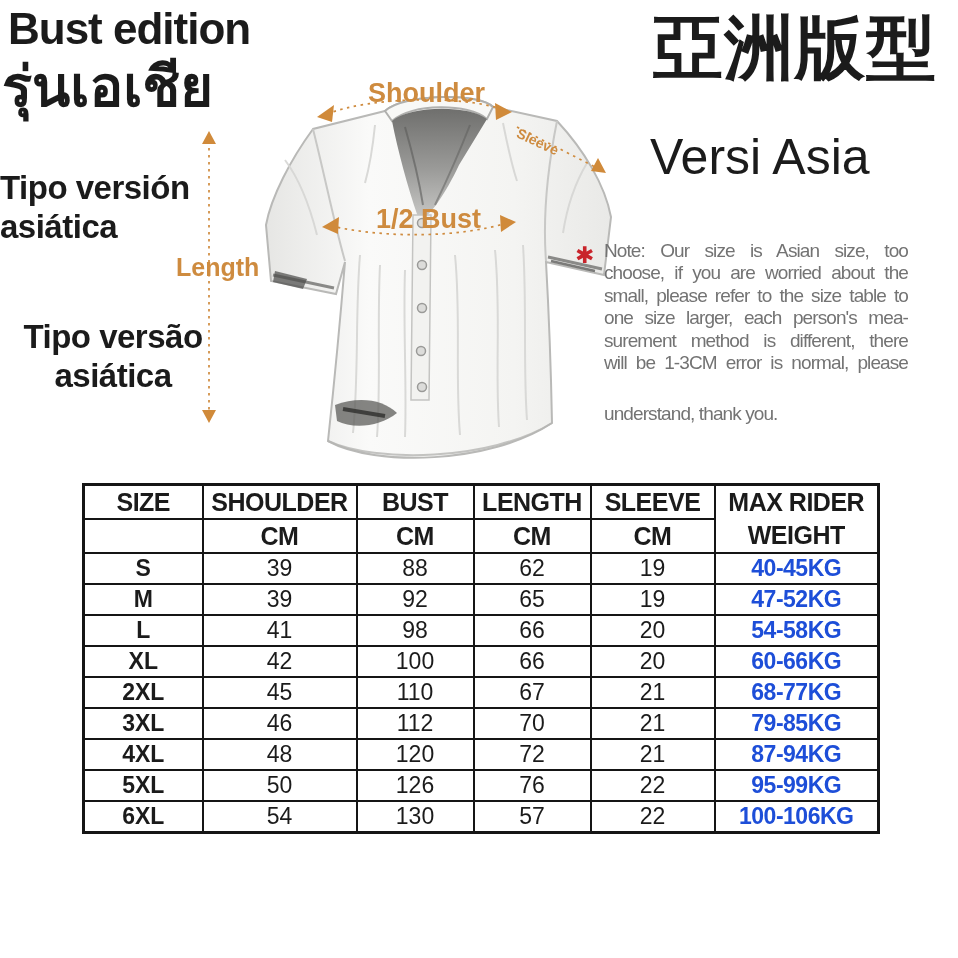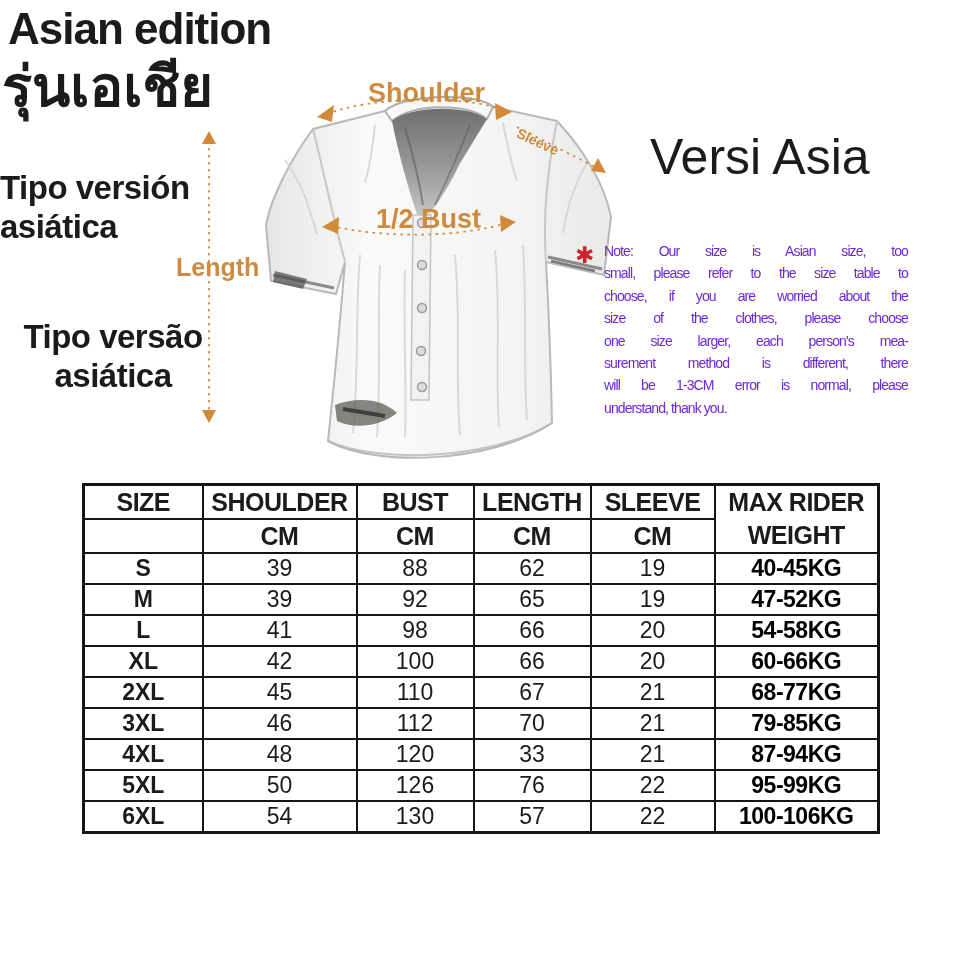--- a/index.html
+++ b/index.html
@@ -21,53 +21,54 @@
   
   .m-label{position:absolute;color:#ce8b3f;font-weight:700;white-space:nowrap;}
   .m-shoulder{left:368px;top:78px;font-size:27px;}
   .m-bust{left:376px;top:204px;font-size:27px;}
   .m-length{left:176px;top:253px;font-size:25px;}
   .m-sleeve{left:521px;top:125px;font-size:14px;transform:rotate(25deg);transform-origin:0 0;}
   .shirt{position:absolute;left:255px;top:65px;}
   .overlay{position:absolute;left:0;top:0;pointer-events:none;}
 
   
-  .note{position:absolute;left:604px;top:240px;width:304px;font-size:14px;
-        letter-spacing:-0.9px;line-height:22.4px;color:#6d28d9;}
+  .note{position:absolute;left:604px;top:240px;width:304px;font-size:19px;
+        letter-spacing:-0.9px;line-height:22.4px;color:#737373;}
   .note-line{text-align:justify;text-align-last:justify;}
-  .note-line.last{text-align-last:left;}
+  .note-line.last{text-align-last:left;margin-top:29px;}
   .note-asterisk{position:absolute;left:575px;top:242px;font-size:23px;color:#c9242b;
         font-family:"DejaVu Sans",sans-serif;font-weight:700;}
 
   
   .size-table{position:absolute;left:82px;top:483px;width:795px;border-collapse:collapse;
               table-layout:fixed;border:3px solid #151515;}
   .size-table th,.size-table td{border:2px solid #151515;text-align:center;vertical-align:middle;
               padding:0;overflow:hidden;}
   .size-table thead th{font-size:25px;font-weight:700;height:31px;letter-spacing:-0.5px;}
   .size-table tbody td{font-size:23px;height:29px;font-weight:400;}
   .size-table td.c-size{font-weight:700;}
-  .size-table td.c-weight{font-weight:700;color:#000000;letter-spacing:-0.5px;}
+  .size-table td.c-weight{font-weight:700;color:#1d4ed8;letter-spacing:-0.5px;}
   .th-weight div{line-height:33px;}
 </style>
 </head>
 <body>
 
 <div class="canvas">
 
-  <div class="h-english">Asian edition</div>
+  <div class="h-english">Bust edition</div>
   <div class="h-thai">รุ่นเอเชีย</div>
   <div class="h-spanish">
     <div>Tipo versión</div>
     <div>asiática</div>
   </div>
   <div class="h-portuguese">
     <div>Tipo versão</div>
     <div>asiática</div>
   </div>
+  <div class="h-chinese">亞洲版型</div>
   <div class="h-malay">Versi Asia</div>
 
   <svg class="shirt" width="370" height="400" viewBox="0 0 370 400">
     <defs>
       <linearGradient id="neckShade" x1="0" y1="0" x2="0" y2="1">
         <stop offset="0" stop-color="#6f6f6d"></stop>
           <stop offset="0.55" stop-color="#9a9a98"></stop>
           <stop offset="1" stop-color="#c6c6c4"></stop>
       </linearGradient>
       <linearGradient id="bodyShade" x1="0" y1="0" x2="1" y2="0">
@@ -143,23 +144,22 @@
   </svg>
 
   <div class="m-label m-shoulder">Shoulder</div>
   <div class="m-label m-bust">1/2 Bust</div>
   <div class="m-label m-length">Length</div>
   <div class="m-label m-sleeve">Sleeve</div>
 
   <div class="note-asterisk">✱</div>
   <div class="note">
     <div class="note-line">Note: Our size is Asian size, too</div>
+    <div class="note-line">choose, if you are worried about the</div>
     <div class="note-line">small, please refer to the size table to</div>
-    <div class="note-line">choose, if you are worried about the</div>
-    <div class="note-line">size of the clothes, please choose</div>
     <div class="note-line">one size larger, each person's mea-</div>
     <div class="note-line">surement method is different, there</div>
     <div class="note-line">will be 1-3CM error is normal, please</div>
     <div class="note-line last">understand, thank you.</div>
   </div>
 
   <table class="size-table">
     <colgroup>
       <col style="width:119px">
         <col style="width:154px">
@@ -234,21 +234,21 @@
       <td>46</td>
       <td>112</td>
       <td>70</td>
       <td>21</td>
       <td class="c-weight">79-85KG</td>
     </tr>
         <tr>
       <td class="c-size">4XL</td>
       <td>48</td>
       <td>120</td>
-      <td>33</td>
+      <td>72</td>
       <td>21</td>
       <td class="c-weight">87-94KG</td>
     </tr>
         <tr>
       <td class="c-size">5XL</td>
       <td>50</td>
       <td>126</td>
       <td>76</td>
       <td>22</td>
       <td class="c-weight">95-99KG</td>

